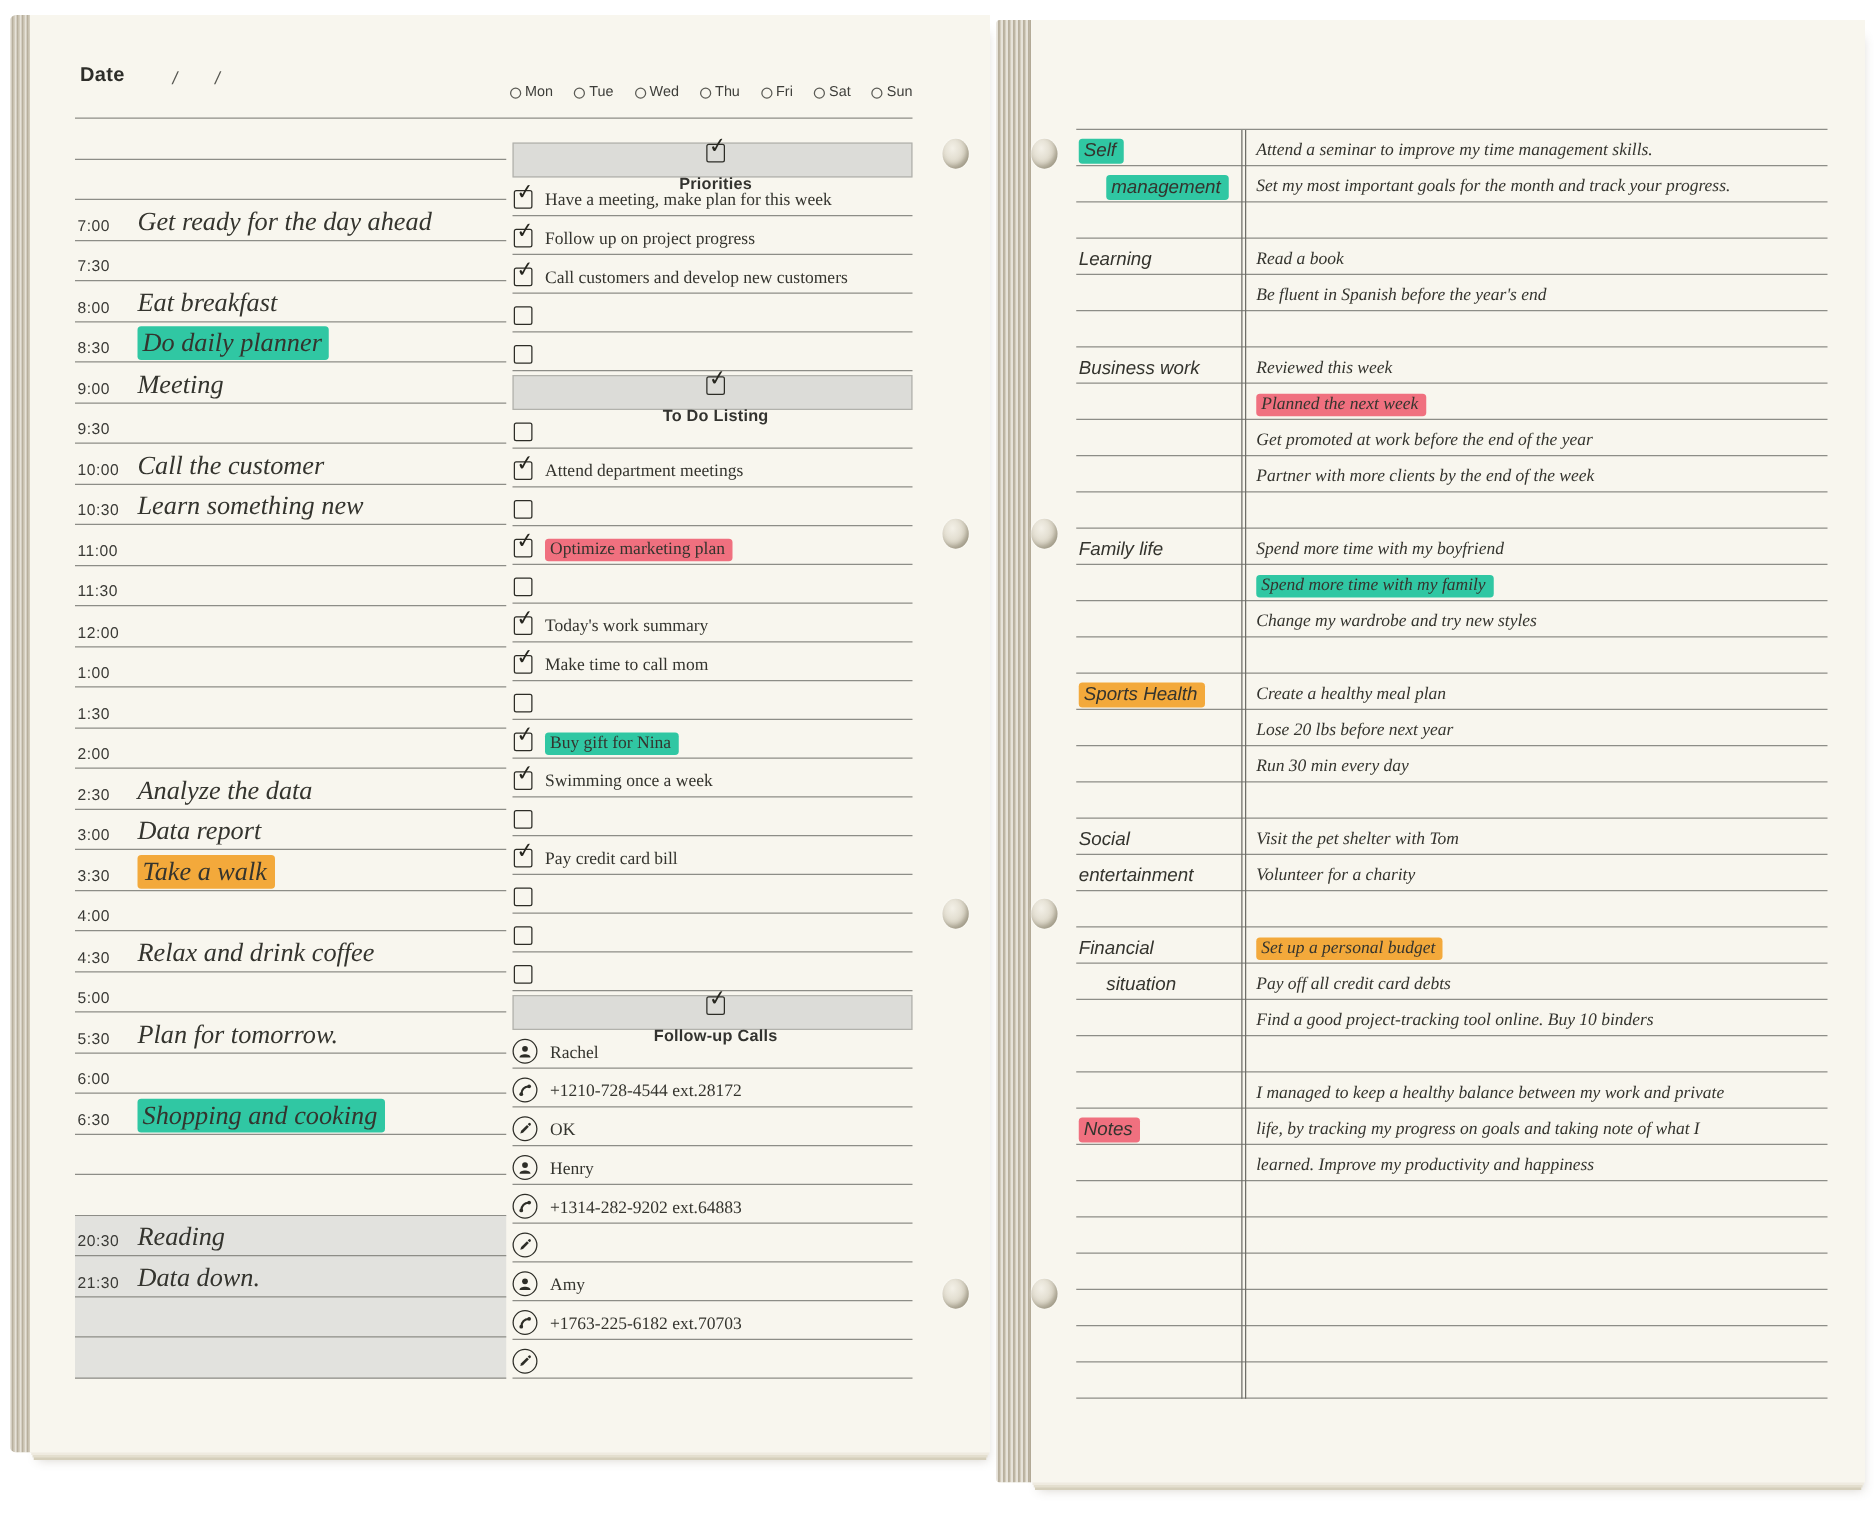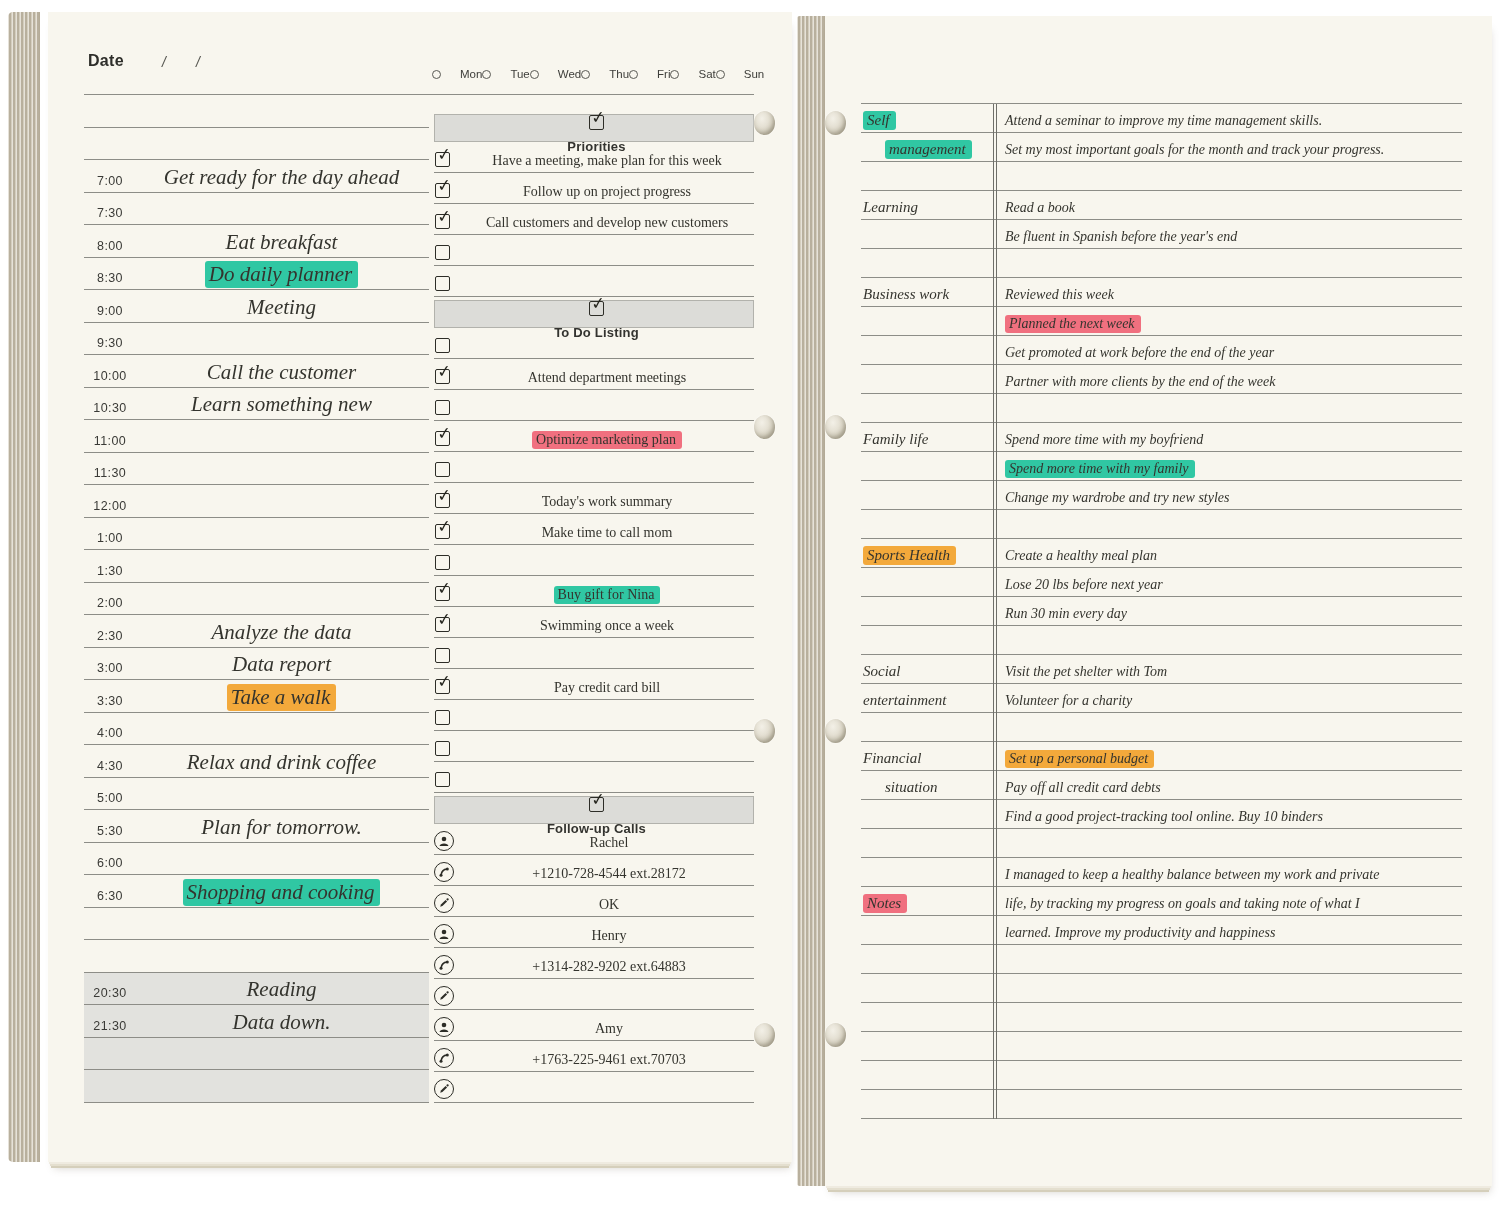--- a/index.html
+++ b/index.html
@@ -23,21 +23,21 @@
   .hole{position:absolute;width:21px;height:24px;border-radius:50%;
     background:radial-gradient(ellipse at 38% 32%, #f3f0e7 0%, #ddd8c9 55%, #ada692 100%);
     box-shadow:inset -2px -3px 4px rgba(70,60,40,.28), 0 0 2px rgba(255,255,255,.8);}
 
   
   .lp-header{position:relative;height:83px;border-bottom:1px solid var(--line);}
   .date-label{position:absolute;left:4px;top:40px;font-size:16px;font-weight:700;color:#2e2e2a;letter-spacing:.3px;}
   .slash{position:absolute;top:42px;font-size:14px;color:#55554f;font-style:italic;}
   .slash1{left:78px;} .slash2{left:112px;}
   .weekday-row{position:absolute;right:0;top:56px;width:322px;display:flex;justify-content:space-between;}
-  .wd{display:flex;align-items:center;gap:19px;font-size:11.5px;color:var(--print);}
+  .wd{display:flex;align-items:center;gap:3px;font-size:11.5px;color:var(--print);}
   .wd-circle{width:9px;height:9px;border:1.2px solid #5a5a54;border-radius:50%;display:inline-block;}
 
   .columns{display:flex;}
   .col-schedule{width:345px;}
   .col-checklist{width:320px;margin-left:5px;padding-top:16px;}
 
   .srow{height:32.5px;border-bottom:1px solid var(--line);display:flex;align-items:flex-end;}
   .srow .t{width:50px;flex:none;font-size:12.5px;color:#3a3a36;letter-spacing:.4px;padding:0 0 4px 2px;}
   .srow .x{flex:1;font-family:"Liberation Serif",serif;font-style:italic;font-size:21px;color:var(--ink);padding-bottom:2px;white-space:nowrap;}
   .evening{background:var(--evening);}
@@ -52,36 +52,36 @@
   .crow{height:31px;border-bottom:1px solid var(--line);display:flex;align-items:flex-end;gap:10px;}
   .crow .cb{margin:0 0 5px 1px;}
   .crow .x{flex:1;font-family:"Liberation Serif",serif;font-size:14px;color:var(--ink);padding-bottom:3px;white-space:nowrap;}
 
   .cicon{width:20px;height:20px;flex:none;border:1.4px solid #2d2d27;border-radius:50%;margin:0 0 3px 0;display:flex;align-items:center;justify-content:center;}
   .cicon svg{width:12px;height:12px;display:block;}
 
   
   .rp-rows{position:relative;border-top:1px solid var(--line);}
   .grow{height:29px;border-bottom:1px solid var(--line);display:flex;align-items:flex-end;}
-  .gcat{width:130px;flex:none;font-family:Liberation Serif, serif;font-style:italic;font-size:15px;color:var(--ink);padding:0 0 3px 2px;white-space:nowrap;}
+  .gcat{width:130px;flex:none;font-family:Liberation Sans, sans-serif;font-style:italic;font-size:15px;color:var(--ink);padding:0 0 3px 2px;white-space:nowrap;}
   .gcat.indent{padding-left:24px;}
   .gtext{flex:1;font-family:"Liberation Serif",serif;font-style:italic;font-size:14px;color:var(--ink);padding:0 0 3px 14px;white-space:nowrap;}
   .vdivider{position:absolute;left:132px;top:0;bottom:0;width:4px;border-left:1px solid #6f6f69;border-right:1px solid #6f6f69;}
 
   .hl{padding:1px 6px 2px 4px;border-radius:3px;}
   .hl-teal{background:var(--teal);}
   .hl-pink{background:var(--pink);}
   .hl-orange{background:var(--orange);}
 </style>
 </head>
 <body>
 
 <div class="stack" style="left:8px;top:12px;width:784px;height:1150px;">
   <div class="edge"></div>
-  <div class="page" style="left:40px;text-align:center;">
+  <div class="page" style="left:16px;">
     <div class="content" style="left:36px;width:670px;">
 
       <div class="lp-header">
         <span class="date-label">Date</span>
         <span class="slash slash1">/</span>
         <span class="slash slash2">/</span>
         <div class="weekday-row">
             <span class="wd">
               <span class="wd-circle"></span>
               <span class="wd-label">Mon</span>
@@ -409,21 +409,21 @@
     <span class="x">Amy</span>
   </div>
             <div class="crow">
     <span class="cicon">
                 <svg viewBox="0 0 12 12">
                   <path d="M3.2 8.8 A 5.6 5.6 0 0 1 8.8 3.2" stroke="#2d2d27" stroke-width="1.7" fill="none" stroke-linecap="round"></path>
                   <circle cx="3" cy="9.3" r="1.5" fill="#2d2d27"></circle>
                   <circle cx="9.3" cy="3" r="1.5" fill="#2d2d27"></circle>
                 </svg>
               </span>
-    <span class="x">+1763-225-9461 ext.70703</span>
+    <span class="x">+1763-225-6182 ext.70703</span>
   </div>
             <div class="crow">
     <span class="cicon">
                 <svg viewBox="0 0 12 12">
                   <path d="M2.2 9.8 L2.9 7.6 L7.6 2.9 L9.1 4.4 L4.4 9.1 Z" fill="#2d2d27"></path>
                   <path d="M8.2 2.3 L9.7 3.8 L10.4 3.1 A 1.06 1.06 0 0 0 8.9 1.6 Z" fill="#2d2d27"></path>
                 </svg>
               </span>
     <span class="x"></span>
   </div>

